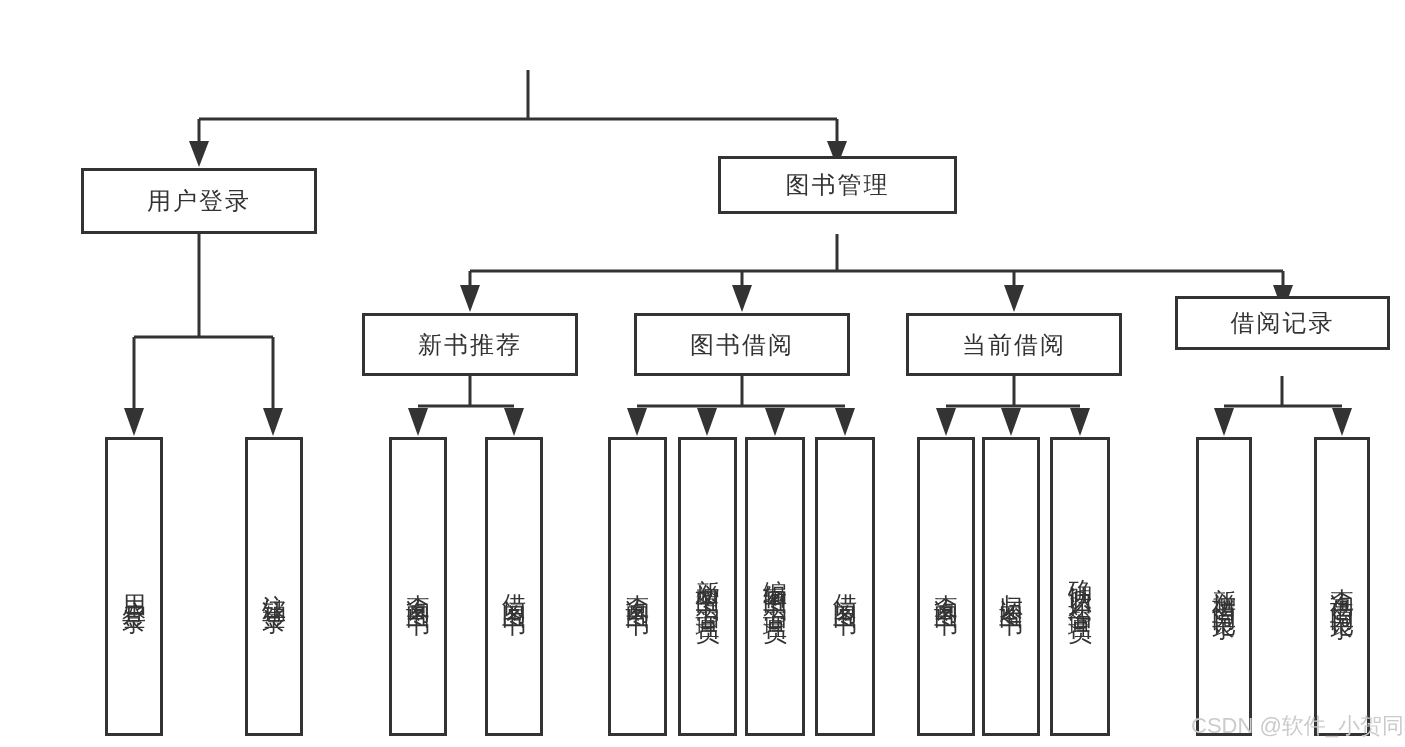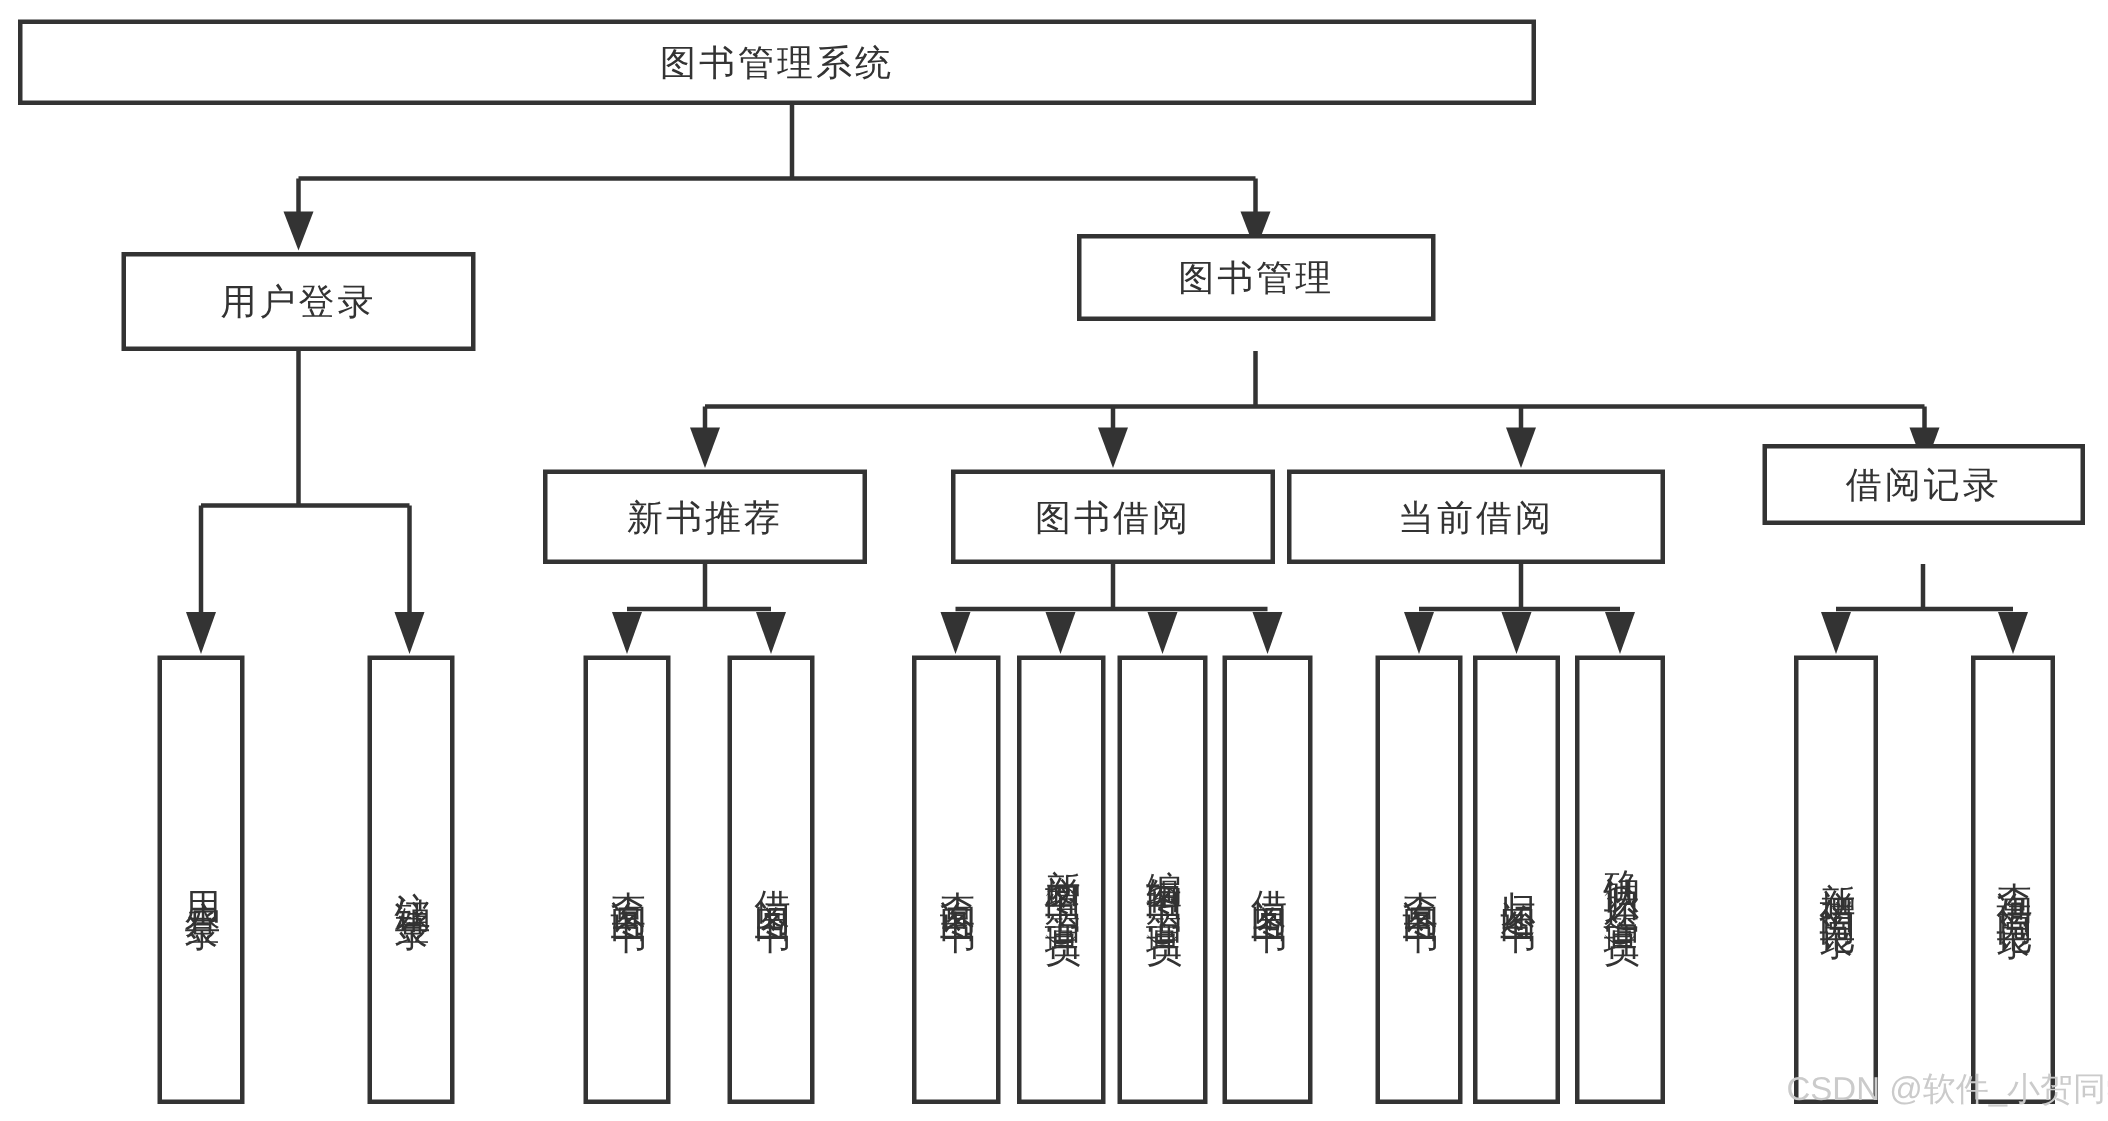--- a/index.html
+++ b/index.html
@@ -103,38 +103,35 @@
 
       <polygon points="936,408 956,408 946,436"></polygon>
       <polygon points="1001,408 1021,408 1011,436"></polygon>
       <polygon points="1070,408 1090,408 1080,436"></polygon>
 
       <polygon points="1214,408 1234,408 1224,436"></polygon>
       <polygon points="1332,408 1352,408 1342,436"></polygon>
     </g>
   </svg>
 
-  <div class="hbox" style="left:12px;top:13px;width:1012px;height:57px">
-    <span class="lbl">图书管理系统</span>
-  </div>
 
   <div class="hbox" style="left:81px;top:168px;width:236px;height:66px">
     <span class="lbl">用户登录</span>
   </div>
   <div class="hbox" style="left:718px;top:156px;width:239px;height:58px">
     <span class="lbl">图书管理</span>
   </div>
 
   <div class="hbox" style="left:634px;top:313px;width:216px;height:63px">
     <span class="lbl">图书借阅</span>
   </div>
   <div class="hbox" style="left:362px;top:313px;width:216px;height:63px">
     <span class="lbl">新书推荐</span>
   </div>
-  <div class="hbox" style="left:858px;top:313px;width:252px;height:63px">
+  <div class="hbox" style="left:906px;top:313px;width:216px;height:63px">
     <span class="lbl">当前借阅</span>
   </div>
   <div class="hbox" style="left:1175px;top:296px;width:215px;height:54px">
     <span class="lbl">借阅记录</span>
   </div>
 
   <div class="vbox" style="left:105px;top:437px;width:58px;height:299px">
     <span class="vlbl">用户登录</span>
   </div>
   <div class="vbox" style="left:245px;top:437px;width:58px;height:299px">

